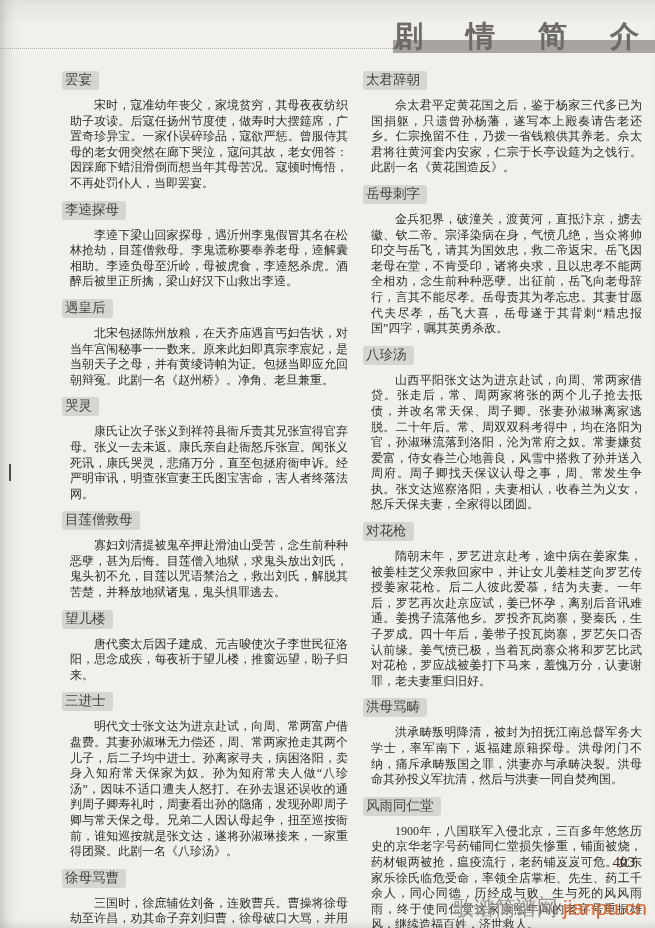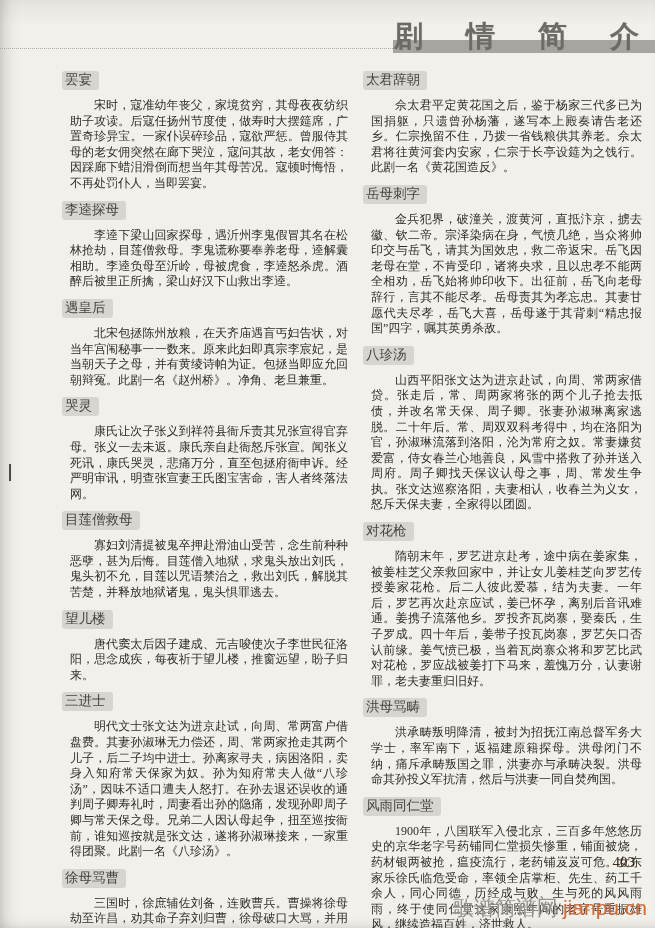--- a/index.html
+++ b/index.html
@@ -127,21 +127,21 @@
       </div>
     </div>
 
     <div class="col right">
       <div class="sec">
         <div class="sec-head"><span class="pill">太君辞朝</span></div>
         <p class="sec-body">佘太君平定黄花国之后，鉴于杨家三代多已为国捐躯，只遗曾孙杨藩，遂写本上殿奏请告老还乡。仁宗挽留不住，乃拨一省钱粮供其养老。佘太君将往黄河套内安家，仁宗于长亭设筵为之饯行。此剧一名《黄花国造反》。</p>
       </div>
       <div class="sec">
         <div class="sec-head"><span class="pill">岳母刺字</span></div>
-        <p class="sec-body">金兵犯界，破潼关，渡黄河，直抵汴京，掳去徽、钦二帝。宗泽染病在身，气愤几绝，当众将帅印交与岳飞，请其为国效忠，救二帝返宋。岳飞因老母在堂，不肯受印，诸将央求，且以忠孝不能两全相劝，岳飞始将帅印收下。出征前，岳飞向老母辞行，言其不能尽孝。岳母责其为孝忘忠。其妻甘愿代夫尽孝，岳飞大喜，岳母遂于其背刺“精忠报国”四字，嘱其英勇杀敌。</p>
+        <p class="sec-body">金兵犯界，破潼关，渡黄河，直抵汴京，掳去徽、钦二帝。宗泽染病在身，气愤几绝，当众将帅印交与岳飞，请其为国效忠，救二帝返宋。岳飞因老母在堂，不肯受印，诸将央求，且以忠孝不能两全相劝，念生前种种恶孽。出征前，岳飞向老母辞行，言其不能尽孝。岳母责其为孝忘忠。其妻甘愿代夫尽孝，岳飞大喜，岳母遂于其背刺“精忠报国”四字，嘱其英勇杀敌。</p>
       </div>
       <div class="sec">
         <div class="sec-head"><span class="pill">八珍汤</span></div>
         <p class="sec-body">山西平阳张文达为进京赴试，向周、常两家借贷。张走后，常、周两家将张的两个儿子抢去抵债，并改名常天保、周子卿。张妻孙淑琳离家逃脱。二十年后。常、周双双科考得中，均在洛阳为官，孙淑琳流落到洛阳，沦为常府之奴。常妻嫌贫爱富，侍女春兰心地善良，风雪中搭救了孙并送入周府。周子卿找天保议认母之事，周、常发生争执。张文达巡察洛阳，夫妻相认，收春兰为义女，怒斥天保夫妻，全家得以团圆。</p>
       </div>
       <div class="sec">
         <div class="sec-head"><span class="pill">对花枪</span></div>
         <p class="sec-body">隋朝末年，罗艺进京赴考，途中病在姜家集，被姜桂芝父亲救回家中，并让女儿姜桂芝向罗艺传授姜家花枪。后二人彼此爱慕，结为夫妻。一年后，罗艺再次赴京应试，姜已怀孕，离别后音讯难通。姜携子流落他乡。罗投齐瓦岗寨，娶秦氏，生子罗成。四十年后，姜带子投瓦岗寨，罗艺矢口否认前缘。姜气愤已极，当着瓦岗寨众将和罗艺比武对花枪，罗应战被姜打下马来，羞愧万分，认妻谢罪，老夫妻重归旧好。</p>
       </div>
       <div class="sec">

